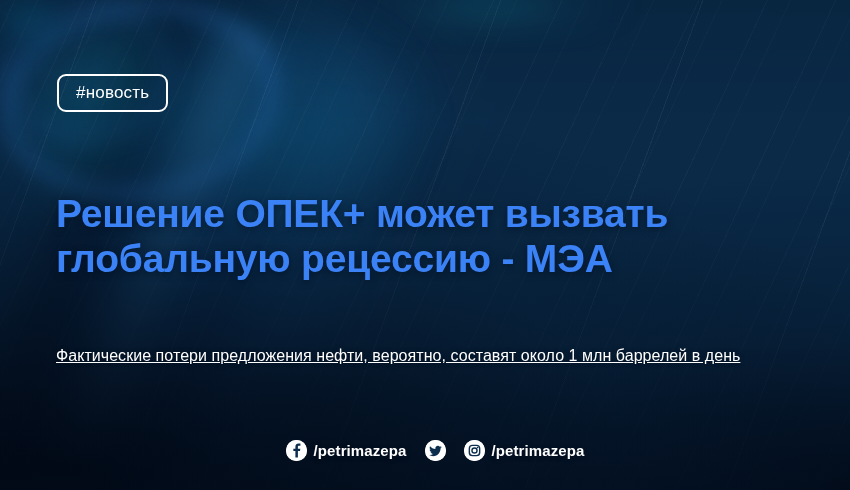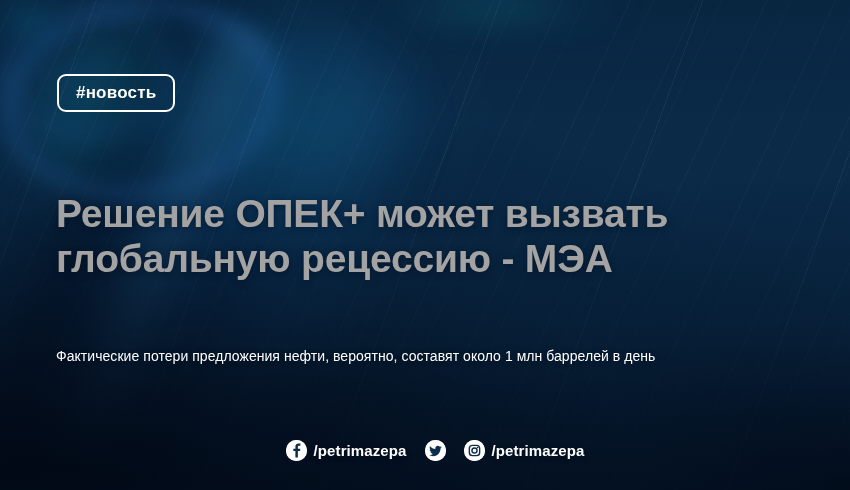--- a/index.html
+++ b/index.html
@@ -188,54 +188,55 @@
     height: 38px;
     box-sizing: border-box;
     display: flex;
     align-items: center;
     justify-content: center;
     padding: 0 17px;
     border: 2px solid #ffffff;
     border-radius: 9px;
     color: #ffffff;
     font-size: 17px;
-    font-weight: 700;
+    font-weight: 400;
     letter-spacing: 0.2px;
     font-stretch: condensed;
     white-space: nowrap;
   }
 
   
   #headline {
     position: absolute;
     left: 56px;
     top: 191px;
     width: 700px;
-    color: #a3a3a3;
+    color: #3b82f6;
     font-size: 39px;
     line-height: 45px;
     font-weight: bold;
     font-stretch: condensed;
     letter-spacing: -0.2px;
     text-shadow: 0 2px 7px rgba(0,12,30,0.55);
   }
 
   
   #subtitle {
     position: absolute;
     left: 56px;
     top: 345px;
     width: 740px;
     color: #ffffff;
-    font-size: 14px;
+    font-size: 16px;
     line-height: 22px;
     font-weight: 400;
     font-stretch: condensed;
     letter-spacing: 0.05px;
     text-shadow: 0 1px 5px rgba(0,12,30,0.55);
+    text-decoration: underline;
   }
 
   
   #social-row {
     position: absolute;
     left: 0;
     right: 0;
     top: 434px;
     height: 32px;
     display: flex;

